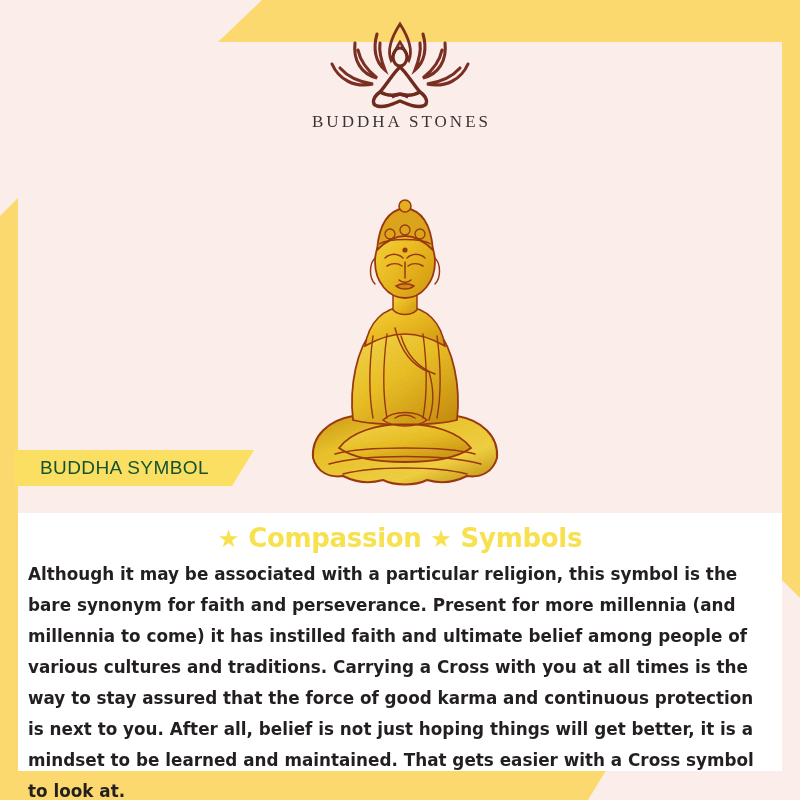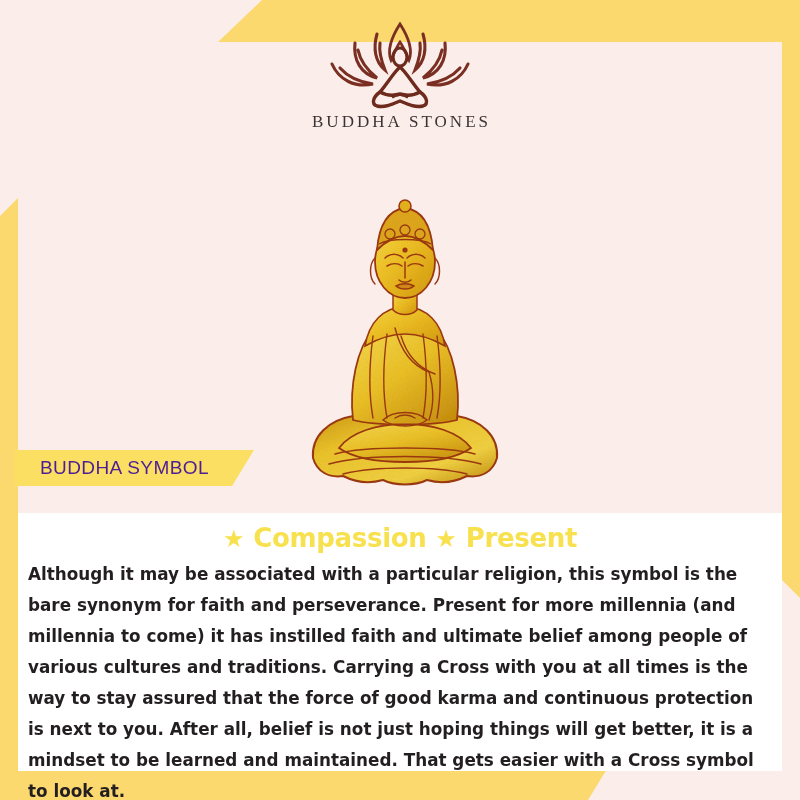--- a/index.html
+++ b/index.html
@@ -135,21 +135,21 @@
     width: 240px;
     background: #fbdf63;
     clip-path: polygon(0 0, 100% 0, calc(100% - 22px) 100%, 0 100%);
     display: flex;
     align-items: center;
   }
   .symbol-ribbon-label {
     padding-left: 26px;
     font-family: "Liberation Sans", sans-serif;
     font-size: 19px;
-    color: #4c1d95;
+    color: #14532d;
     letter-spacing: 0.4px;
     white-space: nowrap;
   }
 
   
   .content-card {
     position: absolute;
     left: 18px;
     top: 513px;
     width: 764px;
@@ -327,18 +327,18 @@
 
   <div class="symbol-ribbon">
     <span class="symbol-ribbon-label">BUDDHA SYMBOL</span>
   </div>
 
   <div class="content-card">
     <div class="tagline">
       <span class="star">★</span>
       <span>Compassion</span>
       <span class="star">★</span>
-      <span>Present</span>
+      <span>Symbols</span>
     </div>
     <p class="body-copy">Although it may be associated with a particular religion, this symbol is the bare synonym for faith and perseverance. Present for more millennia (and millennia to come) it has instilled faith and ultimate belief among people of various cultures and traditions. Carrying a Cross with you at all times is the way to stay assured that the force of good karma and continuous protection is next to you. After all, belief is not just hoping things will get better, it is a mindset to be learned and maintained. That gets easier with a Cross symbol to look at.</p>
   </div>
 
 </div>
 
 </body></html>

